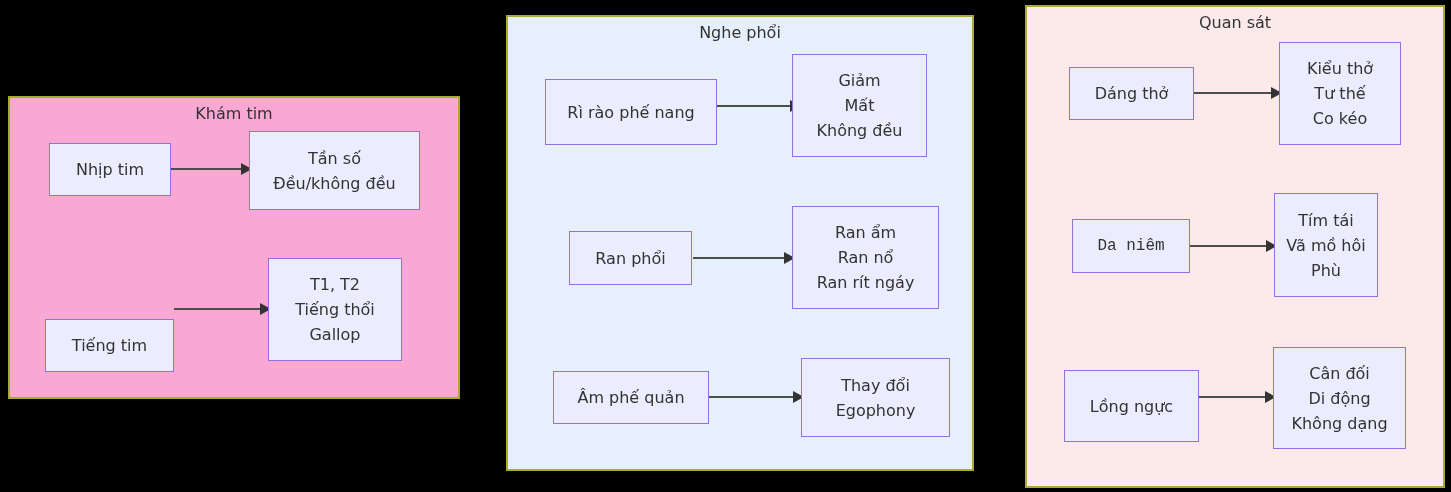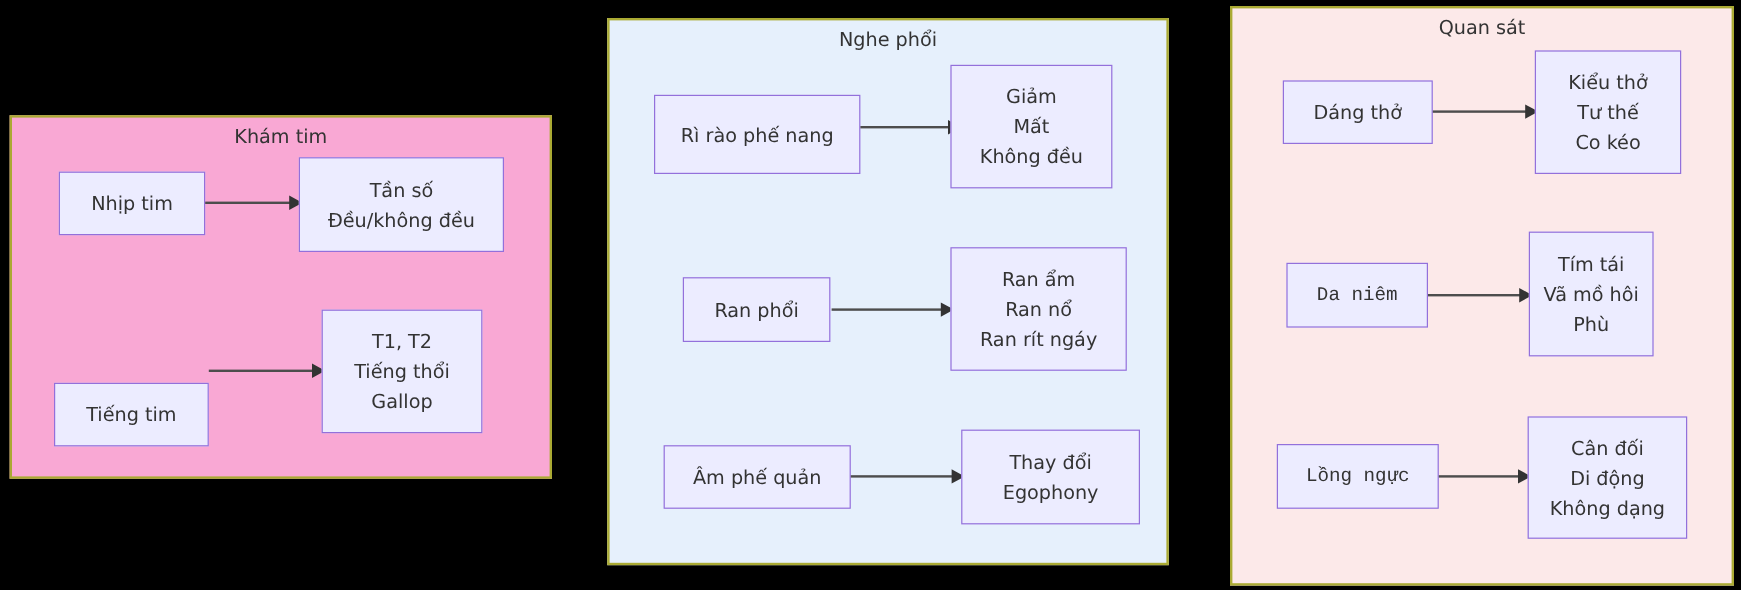--- a/index.html
+++ b/index.html
@@ -154,21 +154,21 @@
     </div>
     <div class="edge" style="left:163px; top:238px; width:84px;">
       <span class="arrowhead"></span>
     </div>
     <div class="node" style="left:247px; top:186px; width:104px; height:104px;">
       <div>Tím tái</div>
       <div>Vã mồ hôi</div>
       <div>Phù</div>
     </div>
 
-    <div class="node" style="left:37px; top:363px; width:135px; height:54px;font-family:Liberation Mono, monospace;">
+    <div class="node" style="left:37px; top:363px; width:135px; height:72px;">
       <div>Lồng ngực</div>
     </div>
     <div class="edge" style="left:172px; top:389px; width:74px;">
       <span class="arrowhead"></span>
     </div>
     <div class="node" style="left:246px; top:340px; width:133px; height:102px;text-align:center;">
       <div>Cân đối</div>
       <div>Di động</div>
       <div>Không dạng</div>
     </div>

